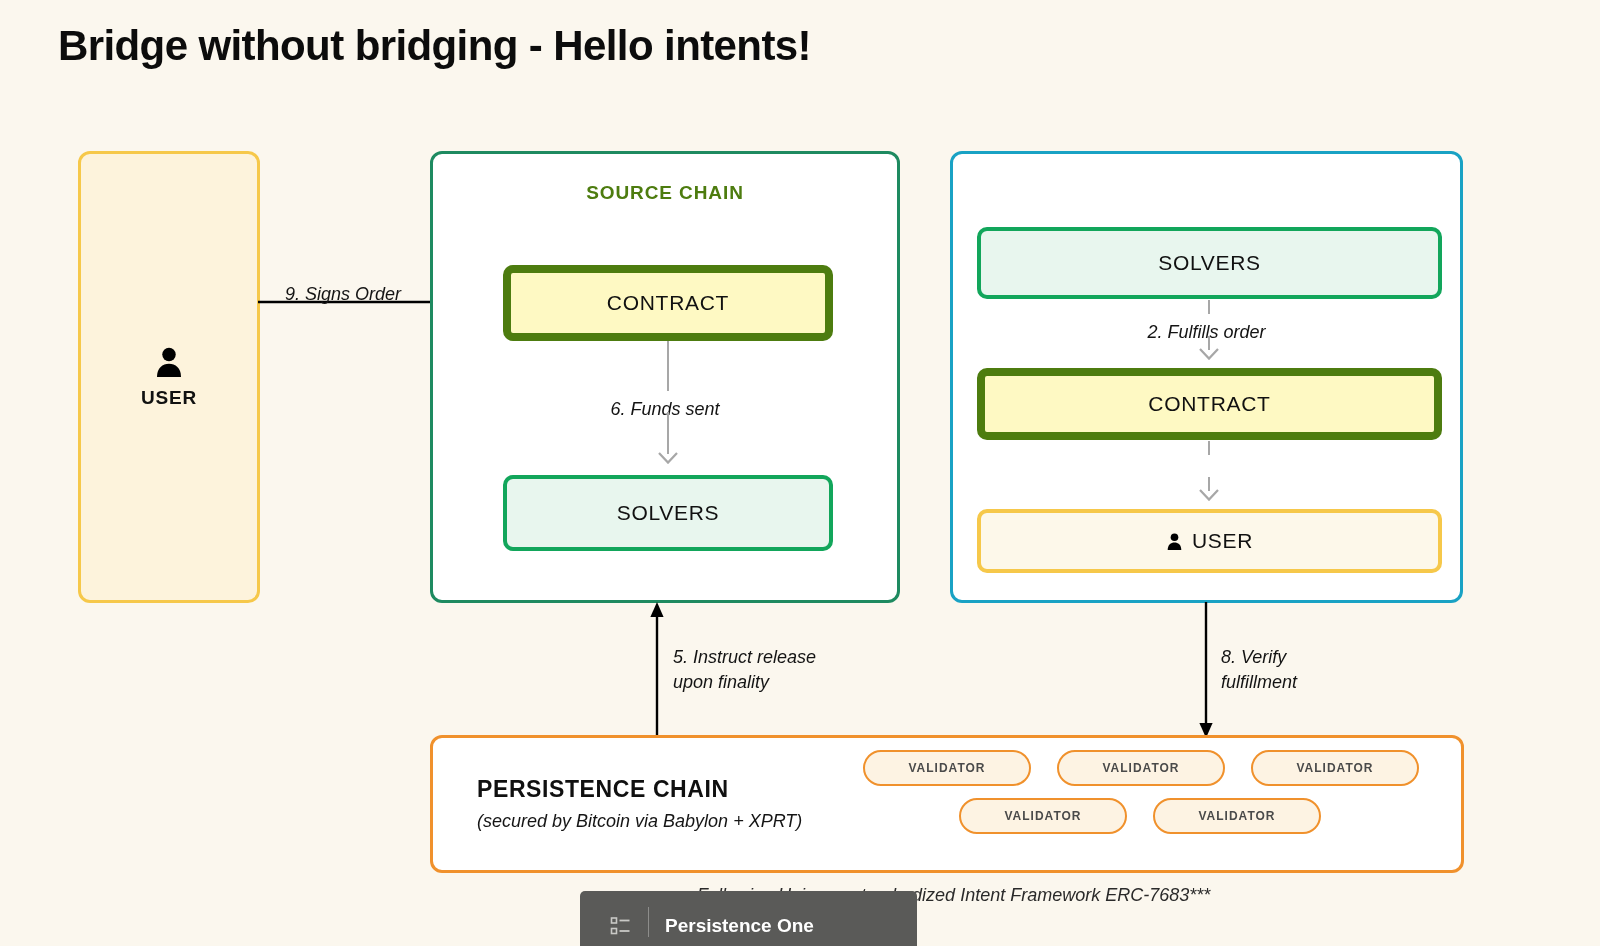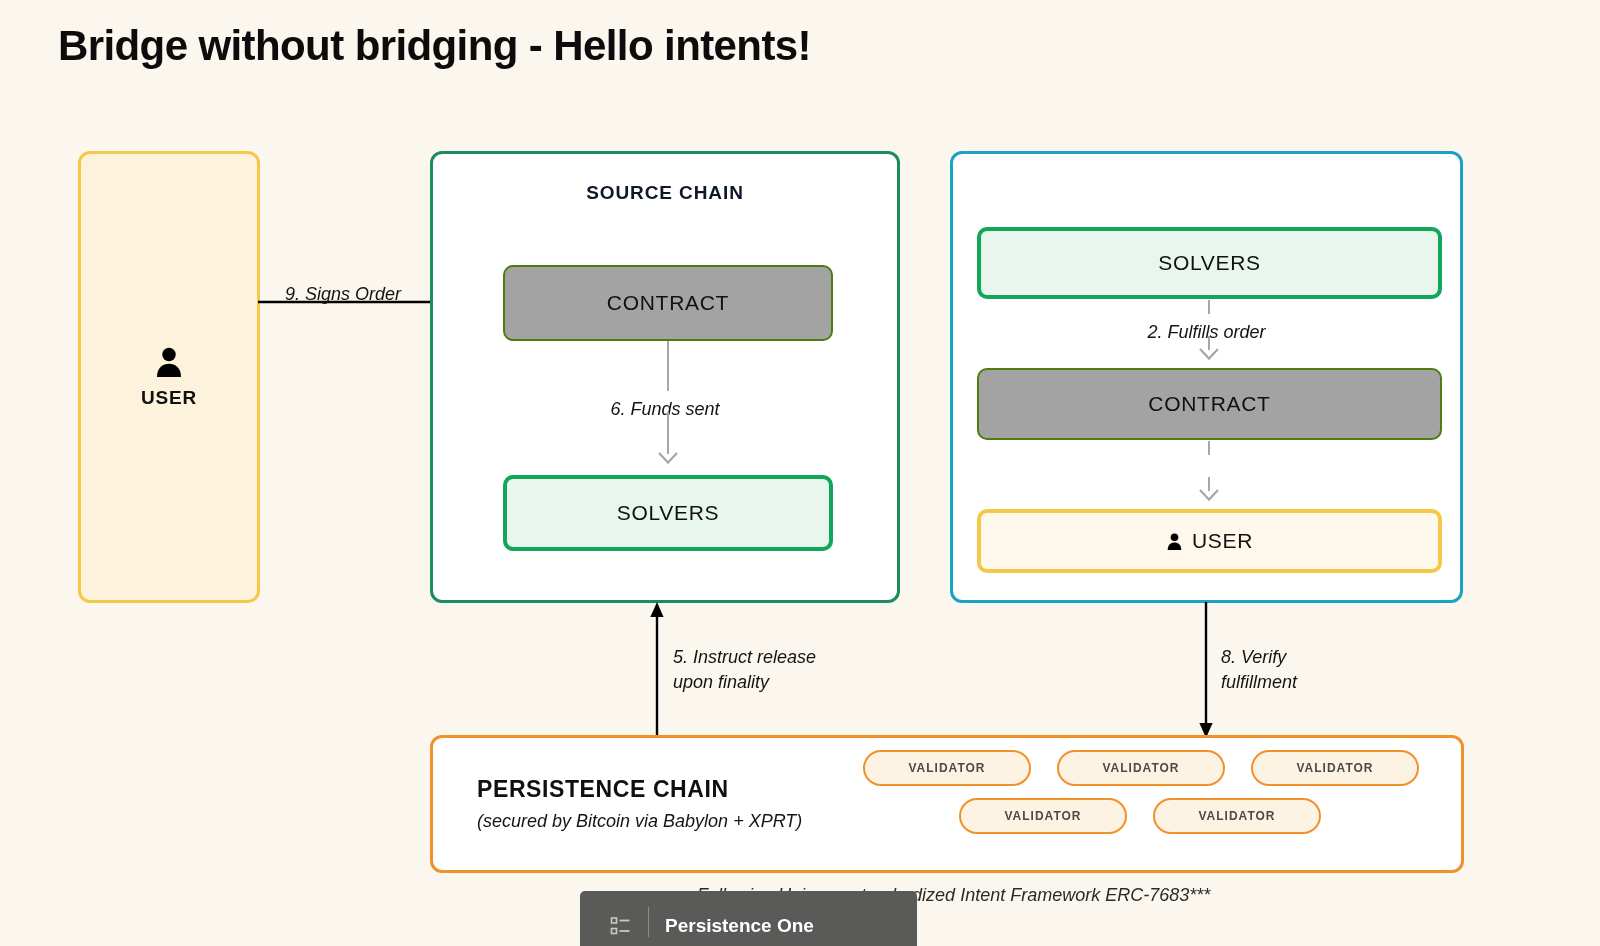--- a/index.html
+++ b/index.html
@@ -86,39 +86,39 @@
   }
   .chain-title {
     position: absolute;
     left: 0;
     right: 0;
     top: 28px;
     text-align: center;
     font-size: 19px;
     font-weight: 700;
     letter-spacing: 0.9px;
-    color: #0f172a;
+    color: #4d7c0f;
   }
 
   
   .node {
     position: absolute;
     box-sizing: border-box;
     border-radius: 10px;
     display: flex;
     align-items: center;
     justify-content: center;
     font-size: 21px;
     font-weight: 400;
     letter-spacing: 0.7px;
     color: #111111;
   }
   .node.contract {
-    border: 2px solid #4d7c0f;
-    background: #a3a3a3;
+    border: 8px solid #4d7c0f;
+    background: #fef9c3;
   }
   .node.solvers {
     border: 4px solid #12A65B;
     background: #E8F6EE;
   }
   .node.user-node {
     border: 4px solid #F6C84A;
     background: #FDF8EA;
   }
   .node .user-inline-glyph {

